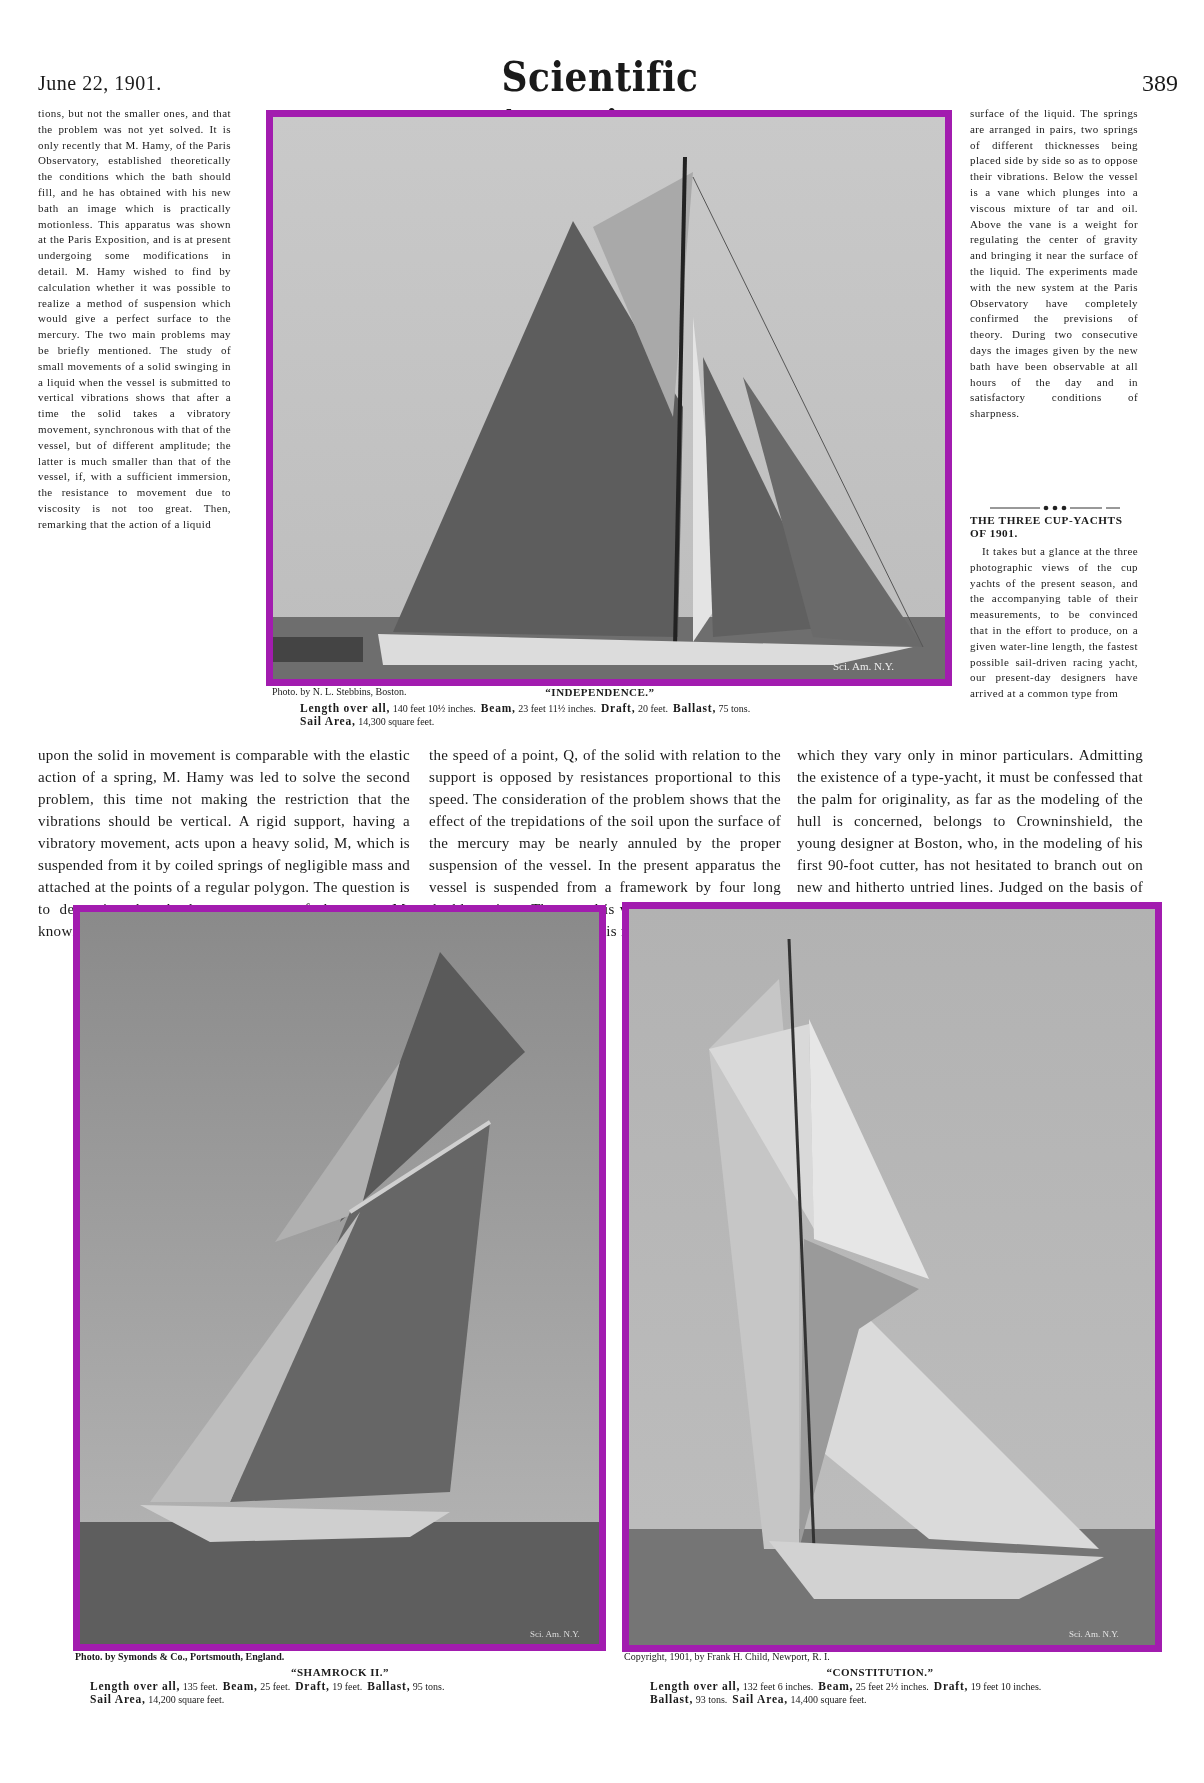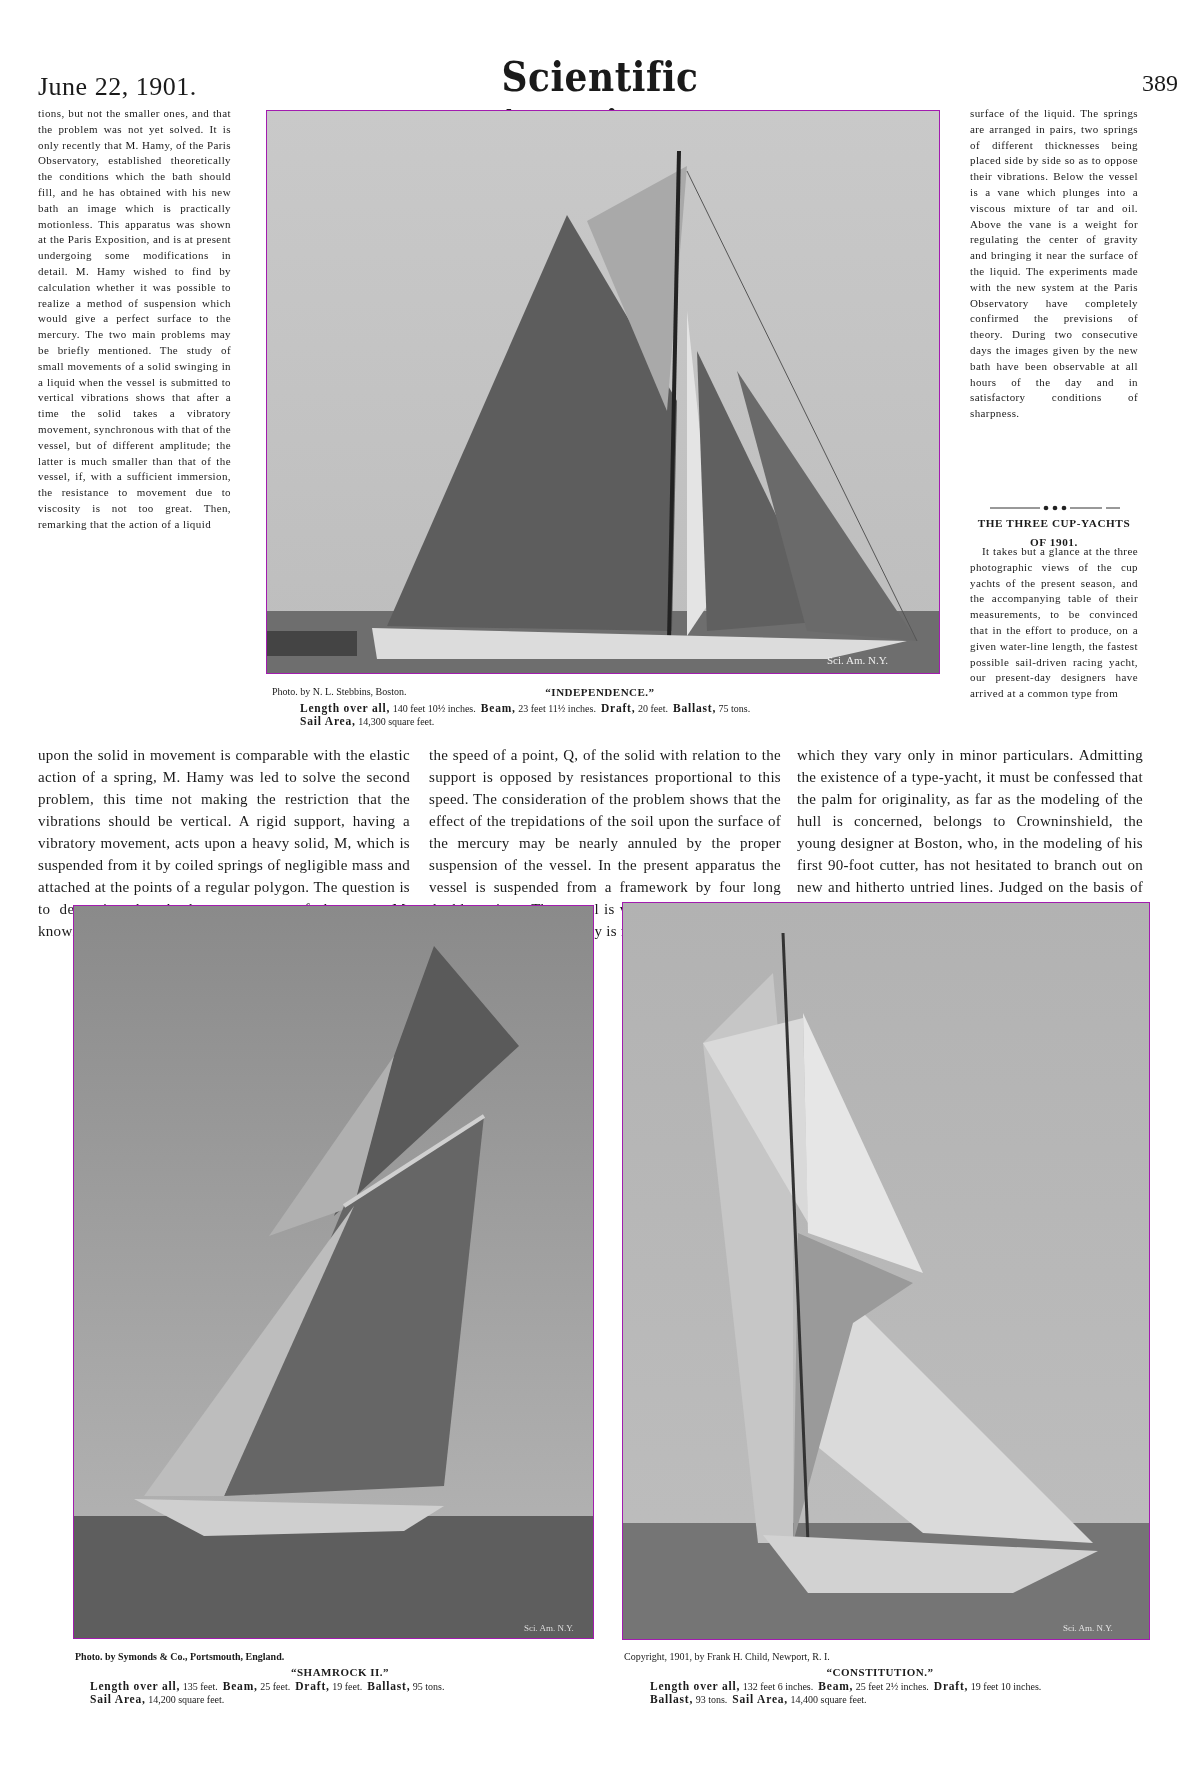--- a/index.html
+++ b/index.html
@@ -1,34 +1,34 @@
 <!DOCTYPE html>
 <html><head>
   <meta charset="utf-8">
   <style>
     html, body { margin: 0; padding: 0; background: #ffffff; }
     body { width: 1204px; height: 1783px; position: relative; overflow: hidden;
            font-family: "Liberation Serif", "DejaVu Serif", serif; color: #1a1a1a; }
 
-    .masthead-date { position: absolute; left: 38px; top: 72px; font-size: 26px; letter-spacing: 0.5px; }
+    .masthead-date { position: absolute; left: 38px; top: 72px; font-size: 20px; letter-spacing: 0.5px; }
     .masthead-title { position: absolute; left: 400px; top: 58px; width: 400px; text-align: center;
                       font-family: "DejaVu Serif", serif; font-weight: bold; font-size: 36px; letter-spacing: 0.5px; transform: scaleY(1.15); }
     .masthead-page { position: absolute; left: 1098px; top: 70px; font-size: 24px; margin-left: 44px; }
 
     .col { position: absolute; font-size: 11px; line-height: 15.8px; text-align: justify; letter-spacing: 0.4px; }
     .col p { margin: 0; }
     .col-left { left: 38px; top: 106px; width: 193px; }
     .col-right { left: 970px; top: 106px; width: 168px; }
 
     .wide { position: absolute; font-size: 15px; line-height: 22px; text-align: justify; letter-spacing: 0.3px; }
     .wide-1 { left: 38px; top: 744px; width: 372px; }
     .wide-2 { left: 429px; top: 744px; width: 352px; }
     .wide-3 { left: 797px; top: 744px; width: 346px; }
 
-    .photo { position: absolute; border: 1px solid #a21caf; overflow: hidden; }
+    .photo { position: absolute; border: 7px solid #a21caf; overflow: hidden; }
     .photo svg { display: block; width: 100%; height: 100%; }
     .photo-indep { left: 266px; top: 110px; width: 672px; height: 562px; }
     .photo-sham { left: 73px; top: 905px; width: 519px; height: 732px; }
     .photo-const { left: 622px; top: 902px; width: 526px; height: 736px; }
 
     .credit { position: absolute; font-size: 10px; }
     .credit-indep { left: 272px; top: 686px; }
     .credit-sham { left: 75px; top: 1651px; font-weight: bold; }
     .credit-const { left: 624px; top: 1651px; }
 
@@ -37,22 +37,22 @@
     .caption-specs b { font-size: 11.5px; letter-spacing: 0.8px; }
 
     .ct-indep { left: 470px; top: 686px; width: 260px; }
     .cs-indep { left: 300px; top: 702px; width: 620px; }
     .ct-sham { left: 180px; top: 1666px; width: 320px; }
     .cs-sham { left: 90px; top: 1680px; width: 490px; }
     .ct-const { left: 720px; top: 1666px; width: 320px; }
     .cs-const { left: 650px; top: 1680px; width: 520px; }
 
     .divider { position: absolute; left: 990px; top: 504px; width: 130px; height: 8px; }
-    .section-head { position: absolute; left: 970px; top: 514px; width: 168px; text-align: center;
-                    font-weight: bold; font-size: 11.2px; line-height: 19px; letter-spacing: 0.6px; }
+    .section-head { position: absolute; left: 970px; top: 514px; width: 168px; text-align: left;
+                    font-weight: bold; font-size: 11.2px; line-height: 13px; letter-spacing: 0.6px; }
     .col-right-2 { left: 970px; top: 544px; width: 168px; }
     .indent { text-indent: 12px; }
   </style>
 </head>
 <body>
 
 <div class="masthead-date">June 22, 1901.</div>
 <div class="masthead-title">Scientific American.</div>
 <div class="masthead-page">389</div>
 

